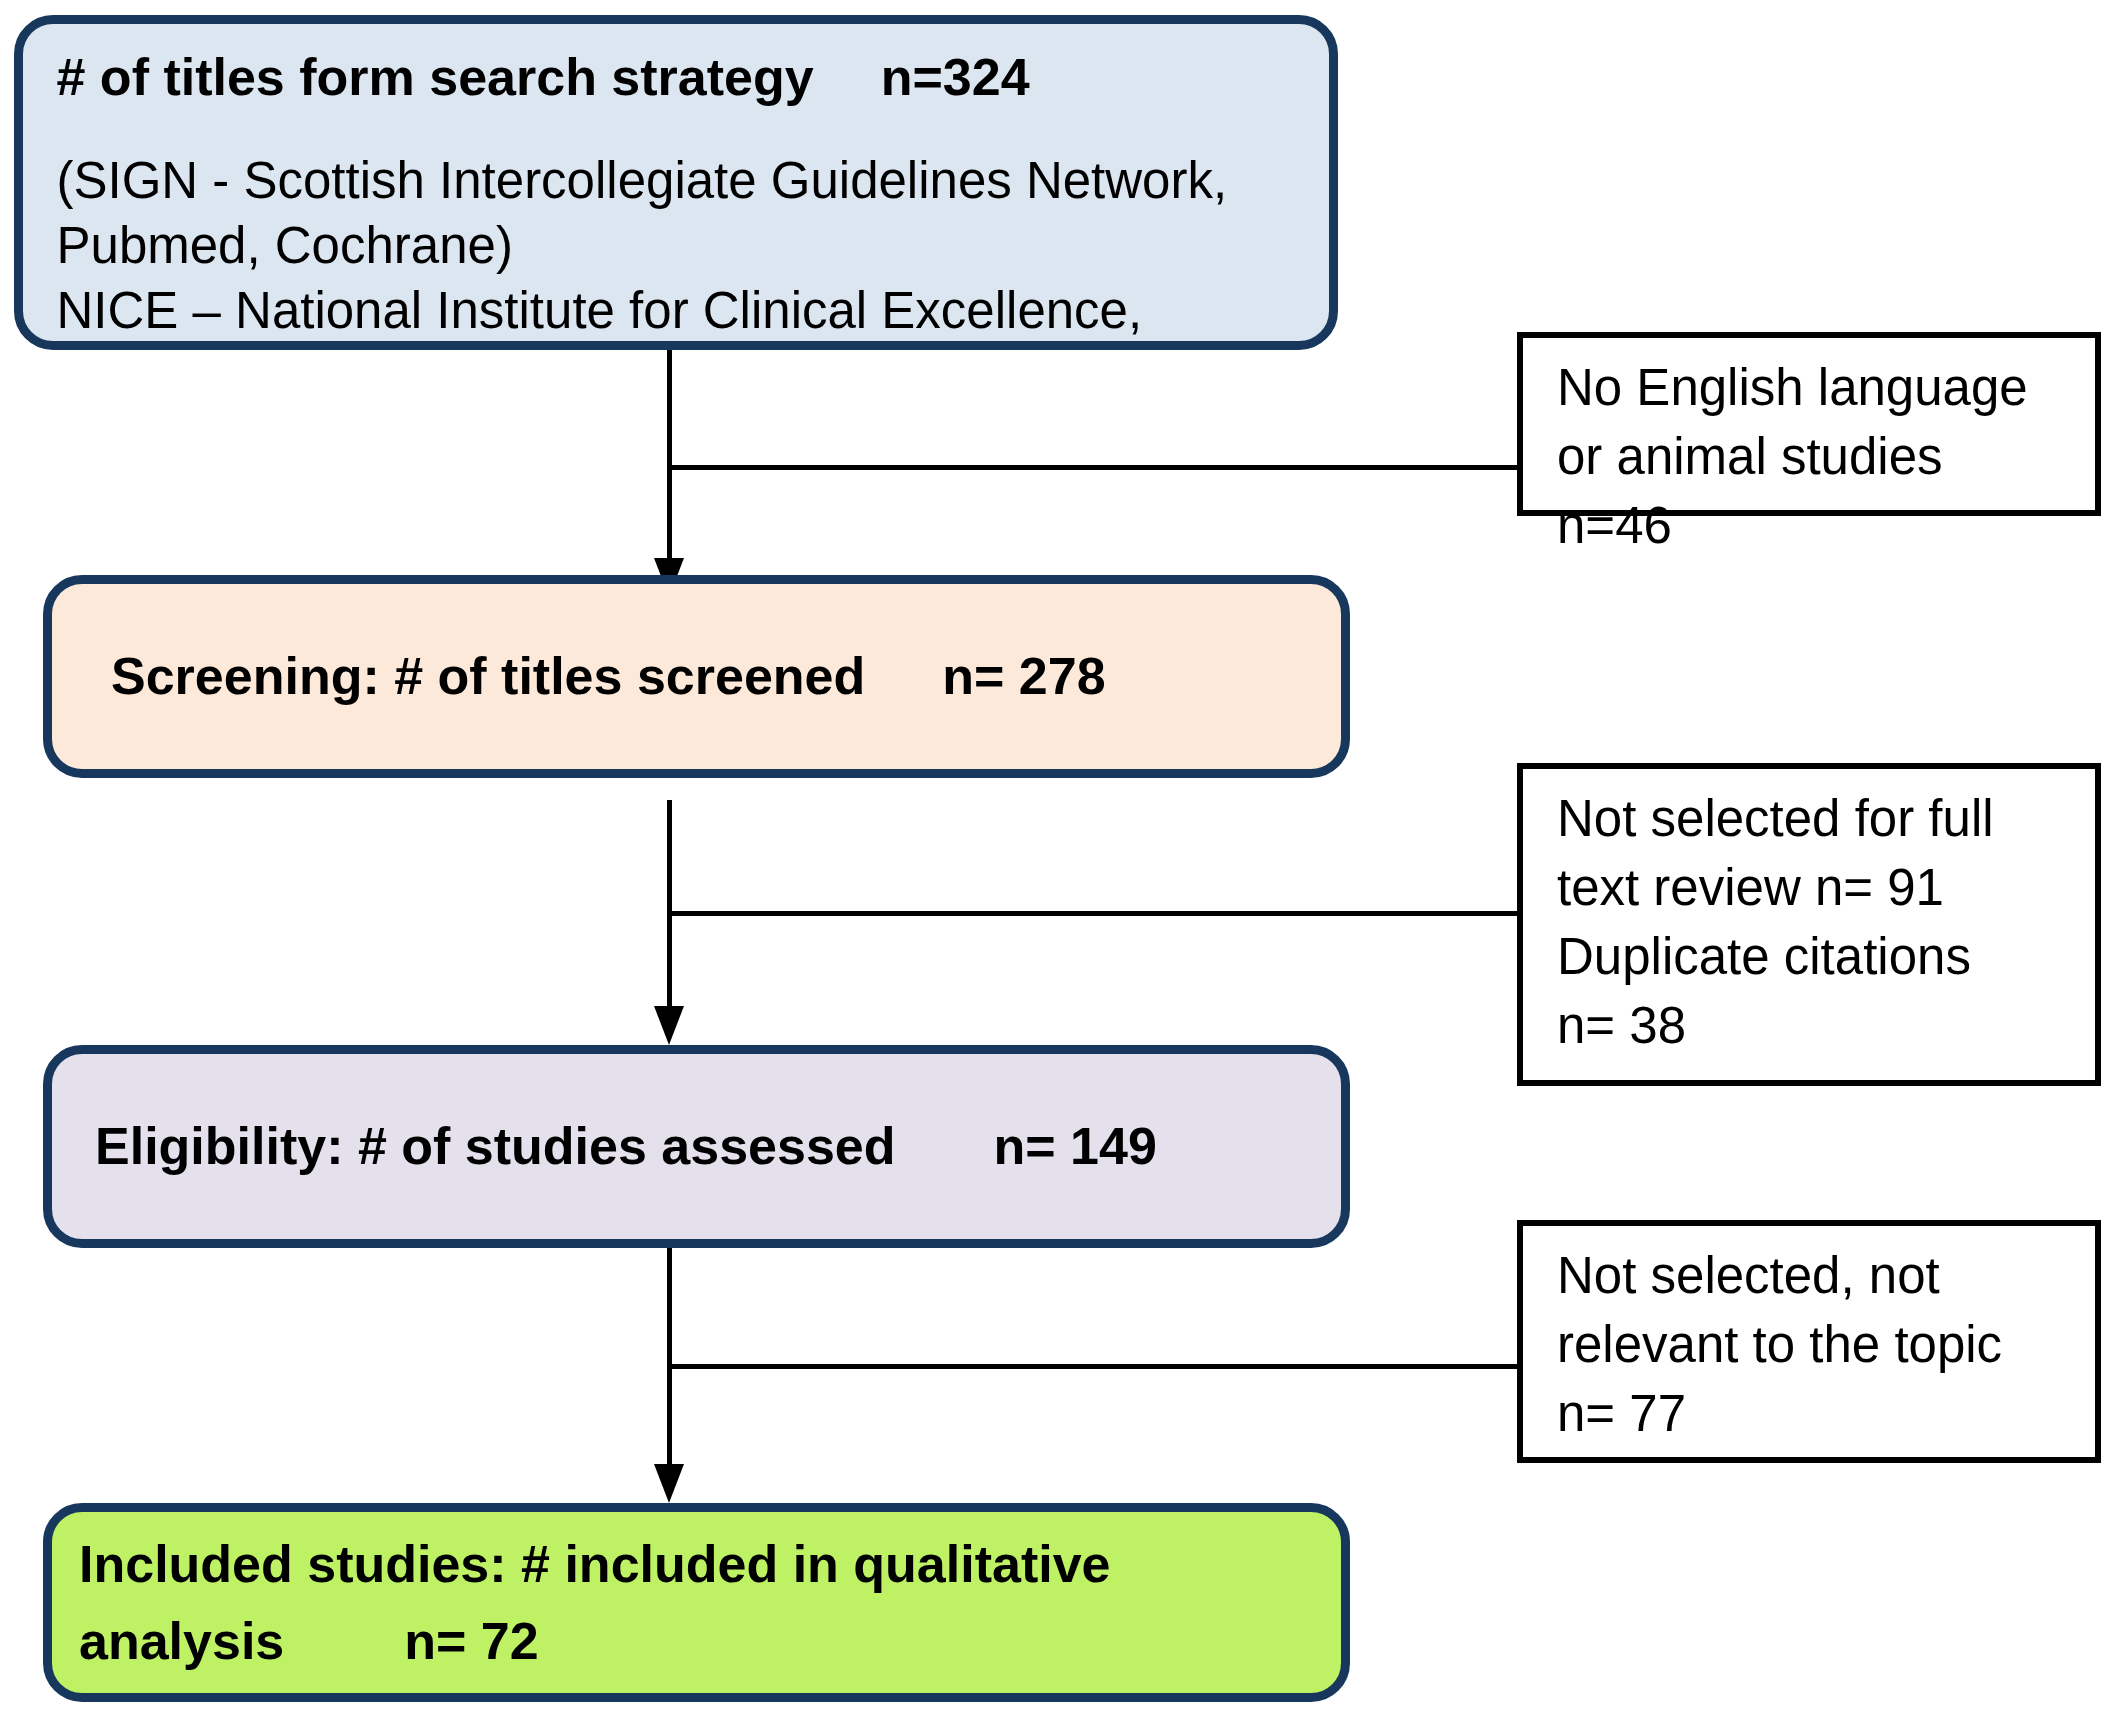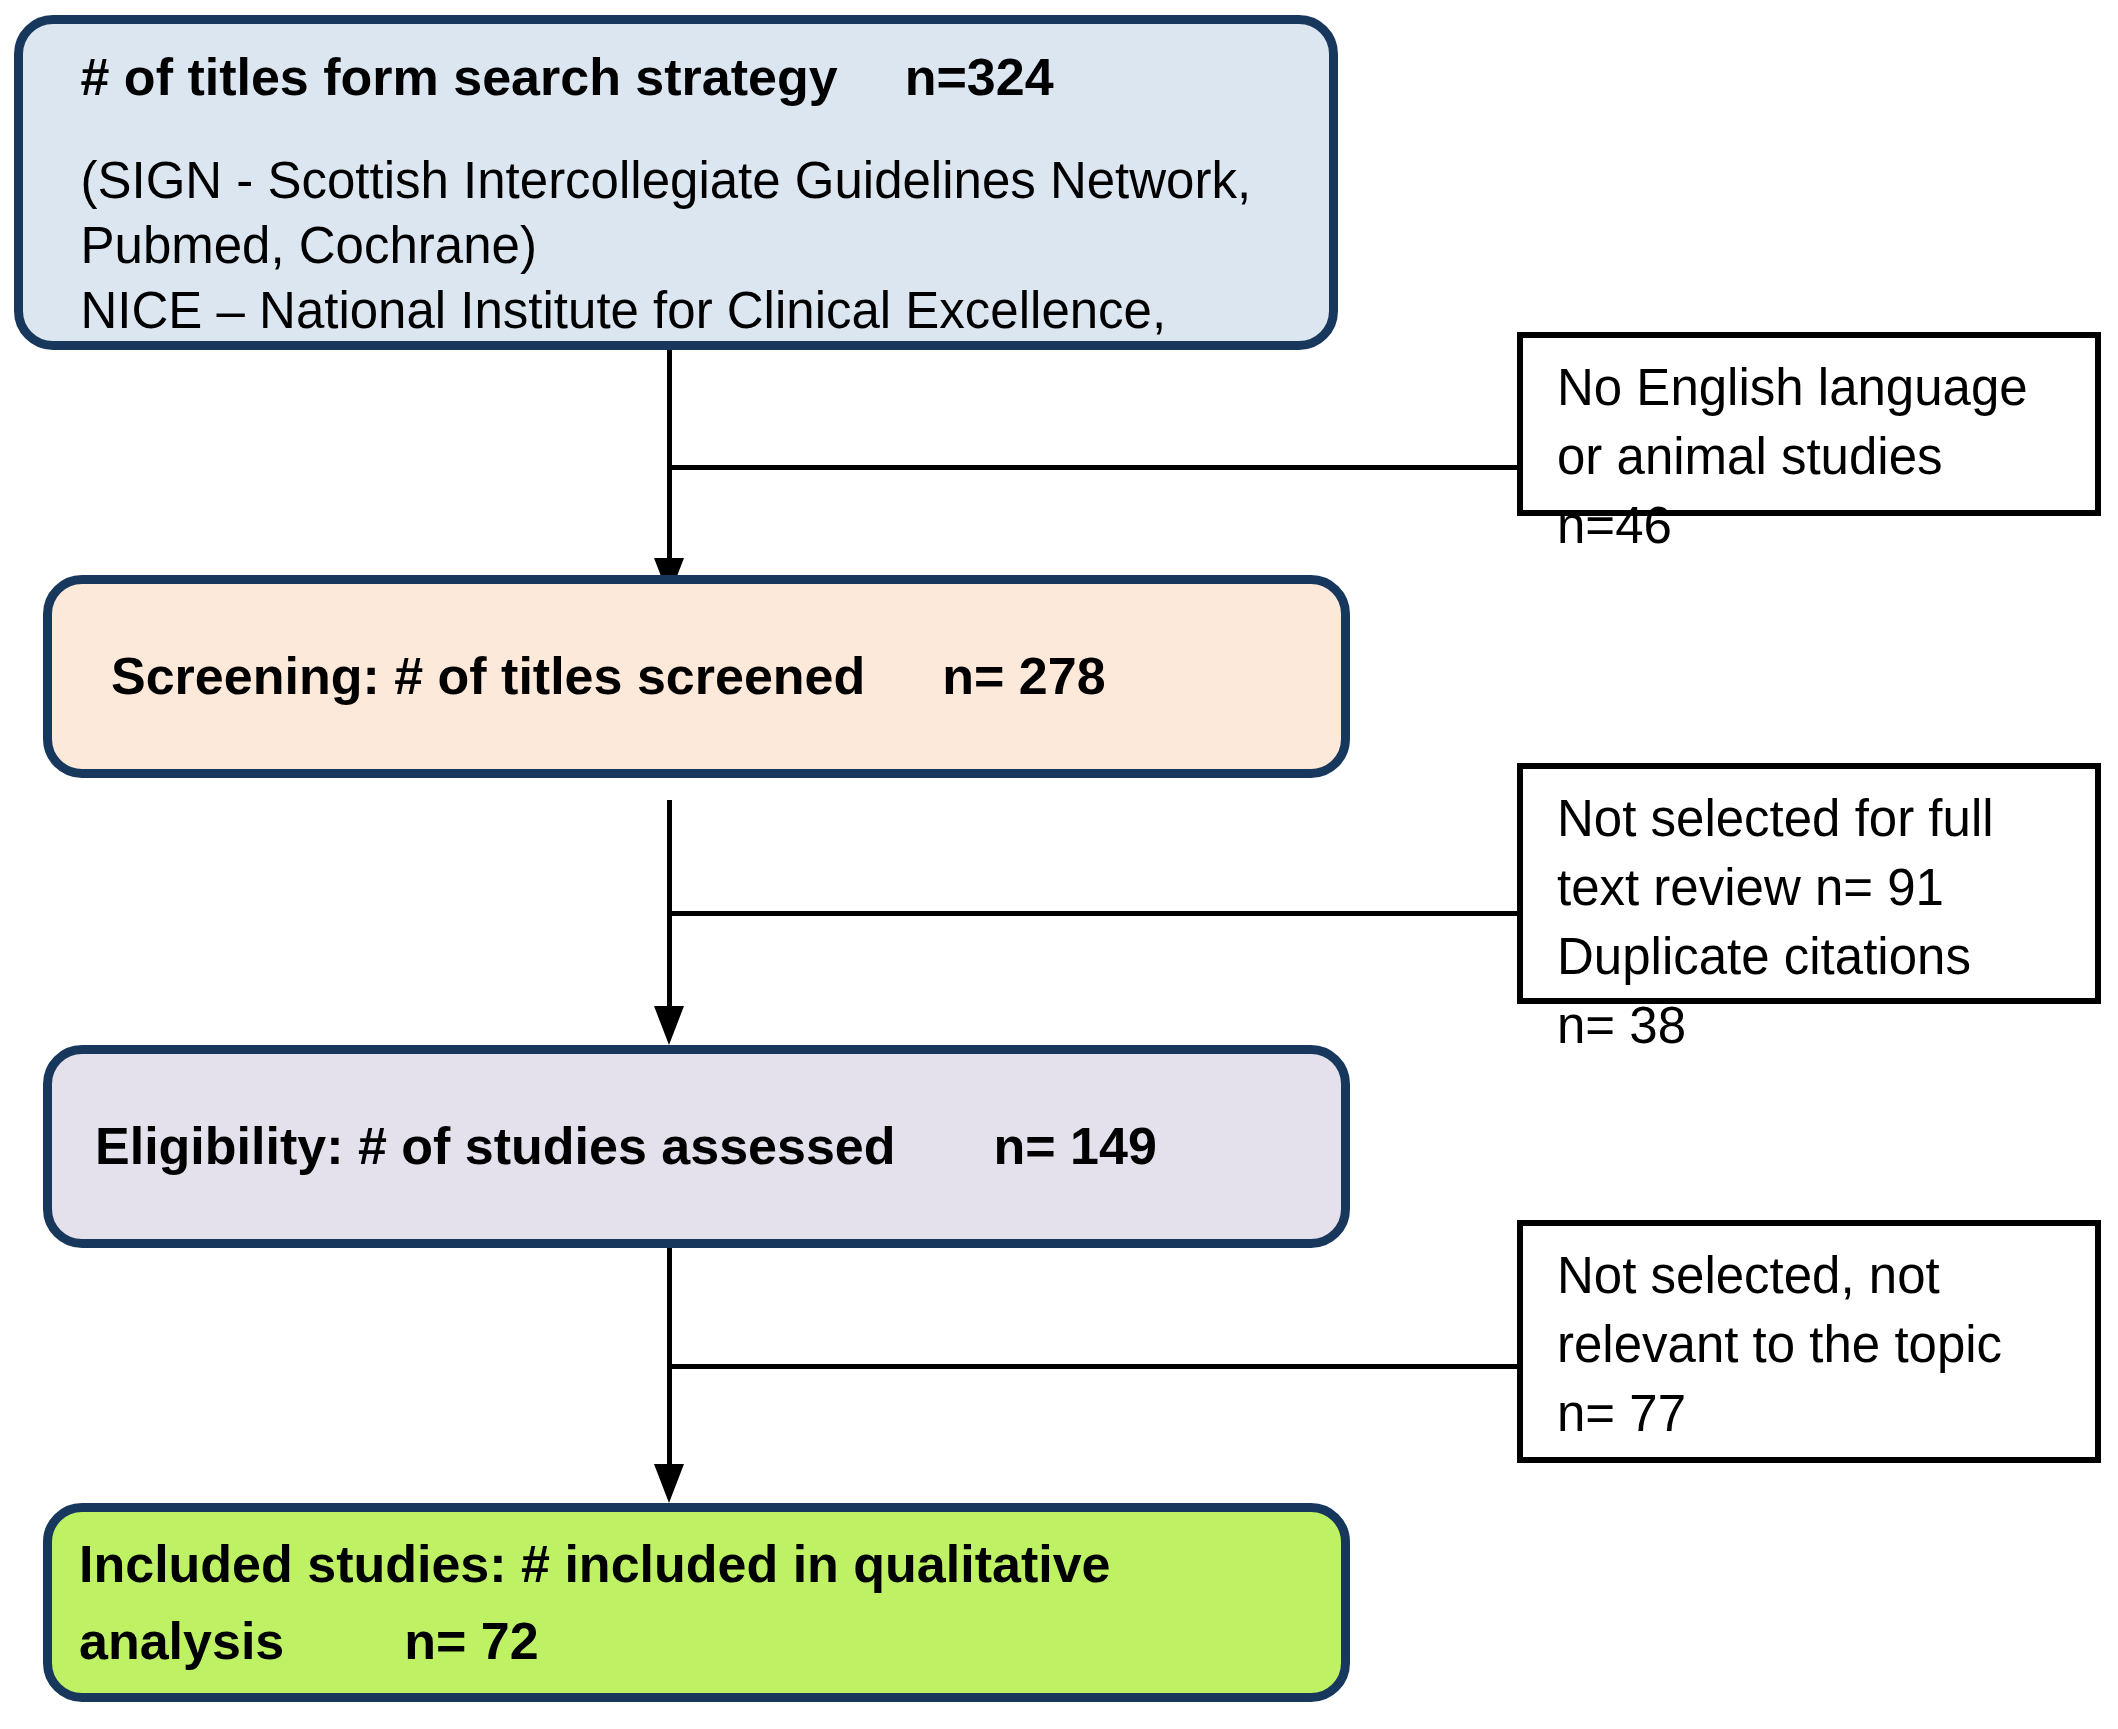--- a/index.html
+++ b/index.html
@@ -32,21 +32,21 @@
   }
   .gap { display: inline-block; }
   .g1 { width: 67px; }
   .g2 { width: 77px; }
   .g3 { width: 98px; }
   .g4 { width: 120px; }
 
   .b1 {
     left: 13.5px; top: 15px; width: 1324px; height: 335px;
     background: #dce6f1;
-    padding: 20px 27px 0 58px;
+    padding: 20px 27px 0 34px;
   }
   .b1 .details {
     margin-top: 37px;
     font-size: 51px;
     line-height: 65px;
     font-weight: 400;
     white-space: nowrap;
   }
 
   .b2 {
@@ -77,21 +77,21 @@
     width: 584px;
     background: #ffffff;
     border: 6.7px solid #000000;
     font-size: 51px;
     line-height: 69px;
     font-weight: 400;
     padding: 15px 13.5px 0 34px;
     white-space: nowrap;
   }
   .s1 { top: 332px;  height: 184px; }
-  .s2 { top: 763px; height: 241px; }
+  .s2 { top: 763px; height: 323px; }
   .s3 { top: 1220px; height: 243px; }
 
   
   .vline, .hline {
     position: absolute;
     background: #000000;
   }
   .vline { width: 4.7px; }
   .hline { height: 4.7px; }
   .v1 { left: 667px; top: 350px;  height: 210px; }

